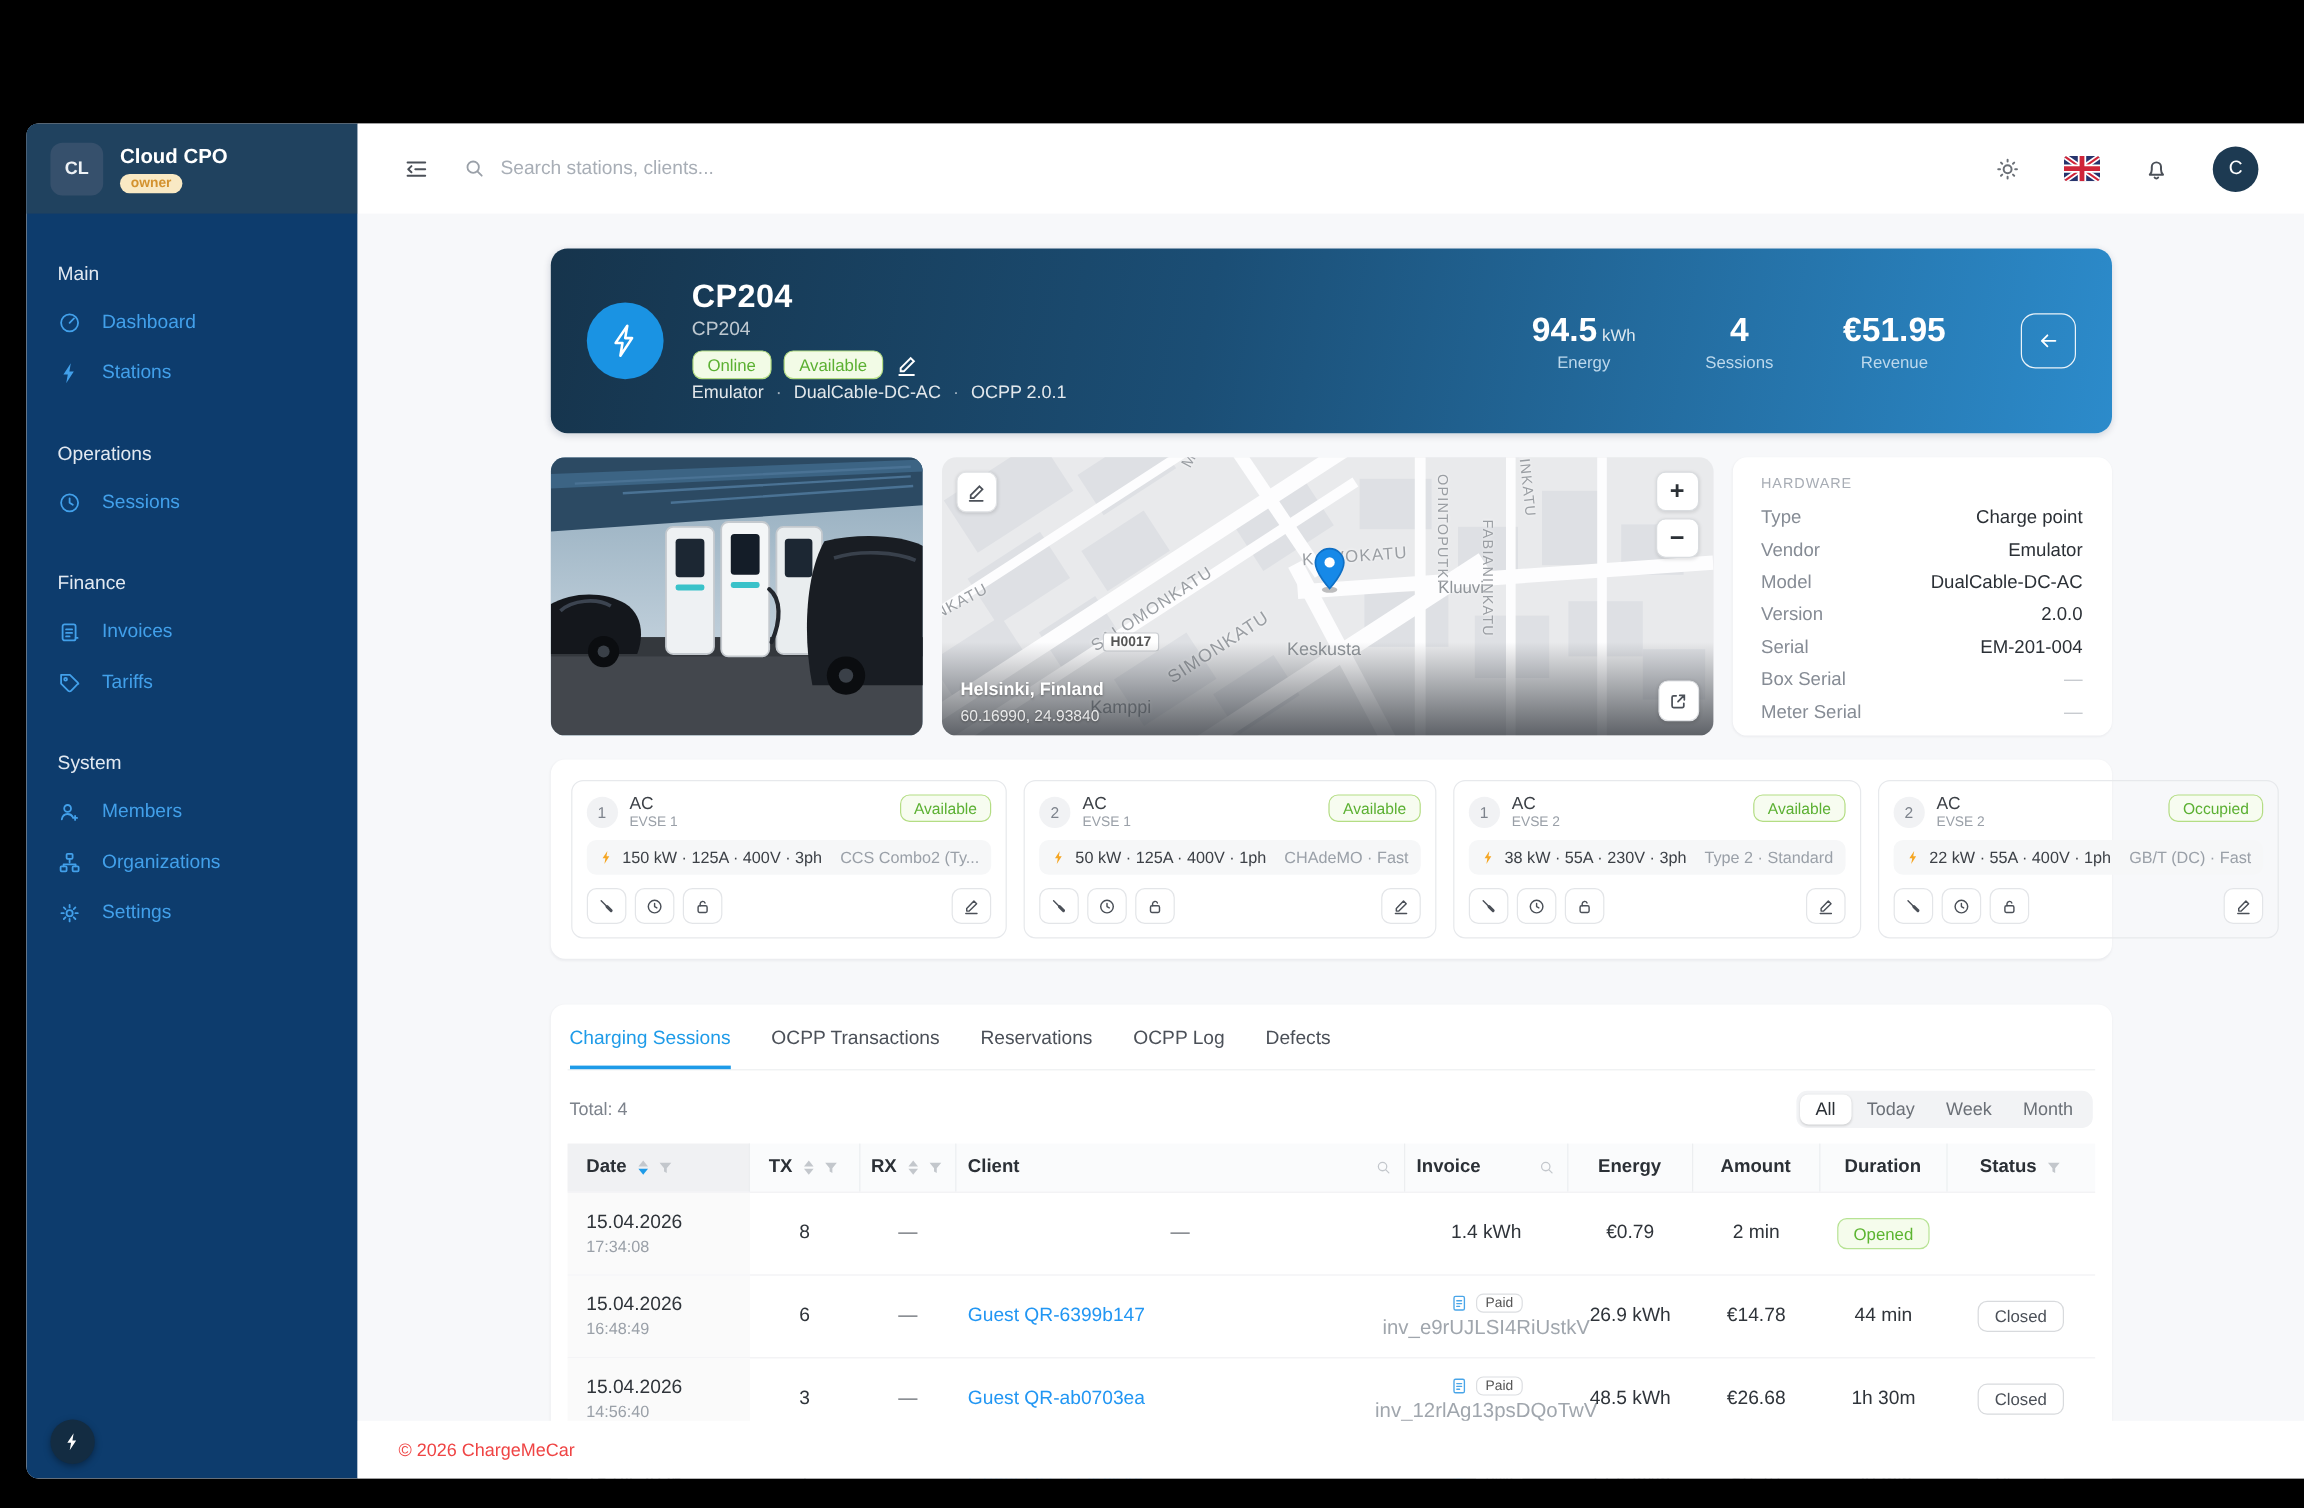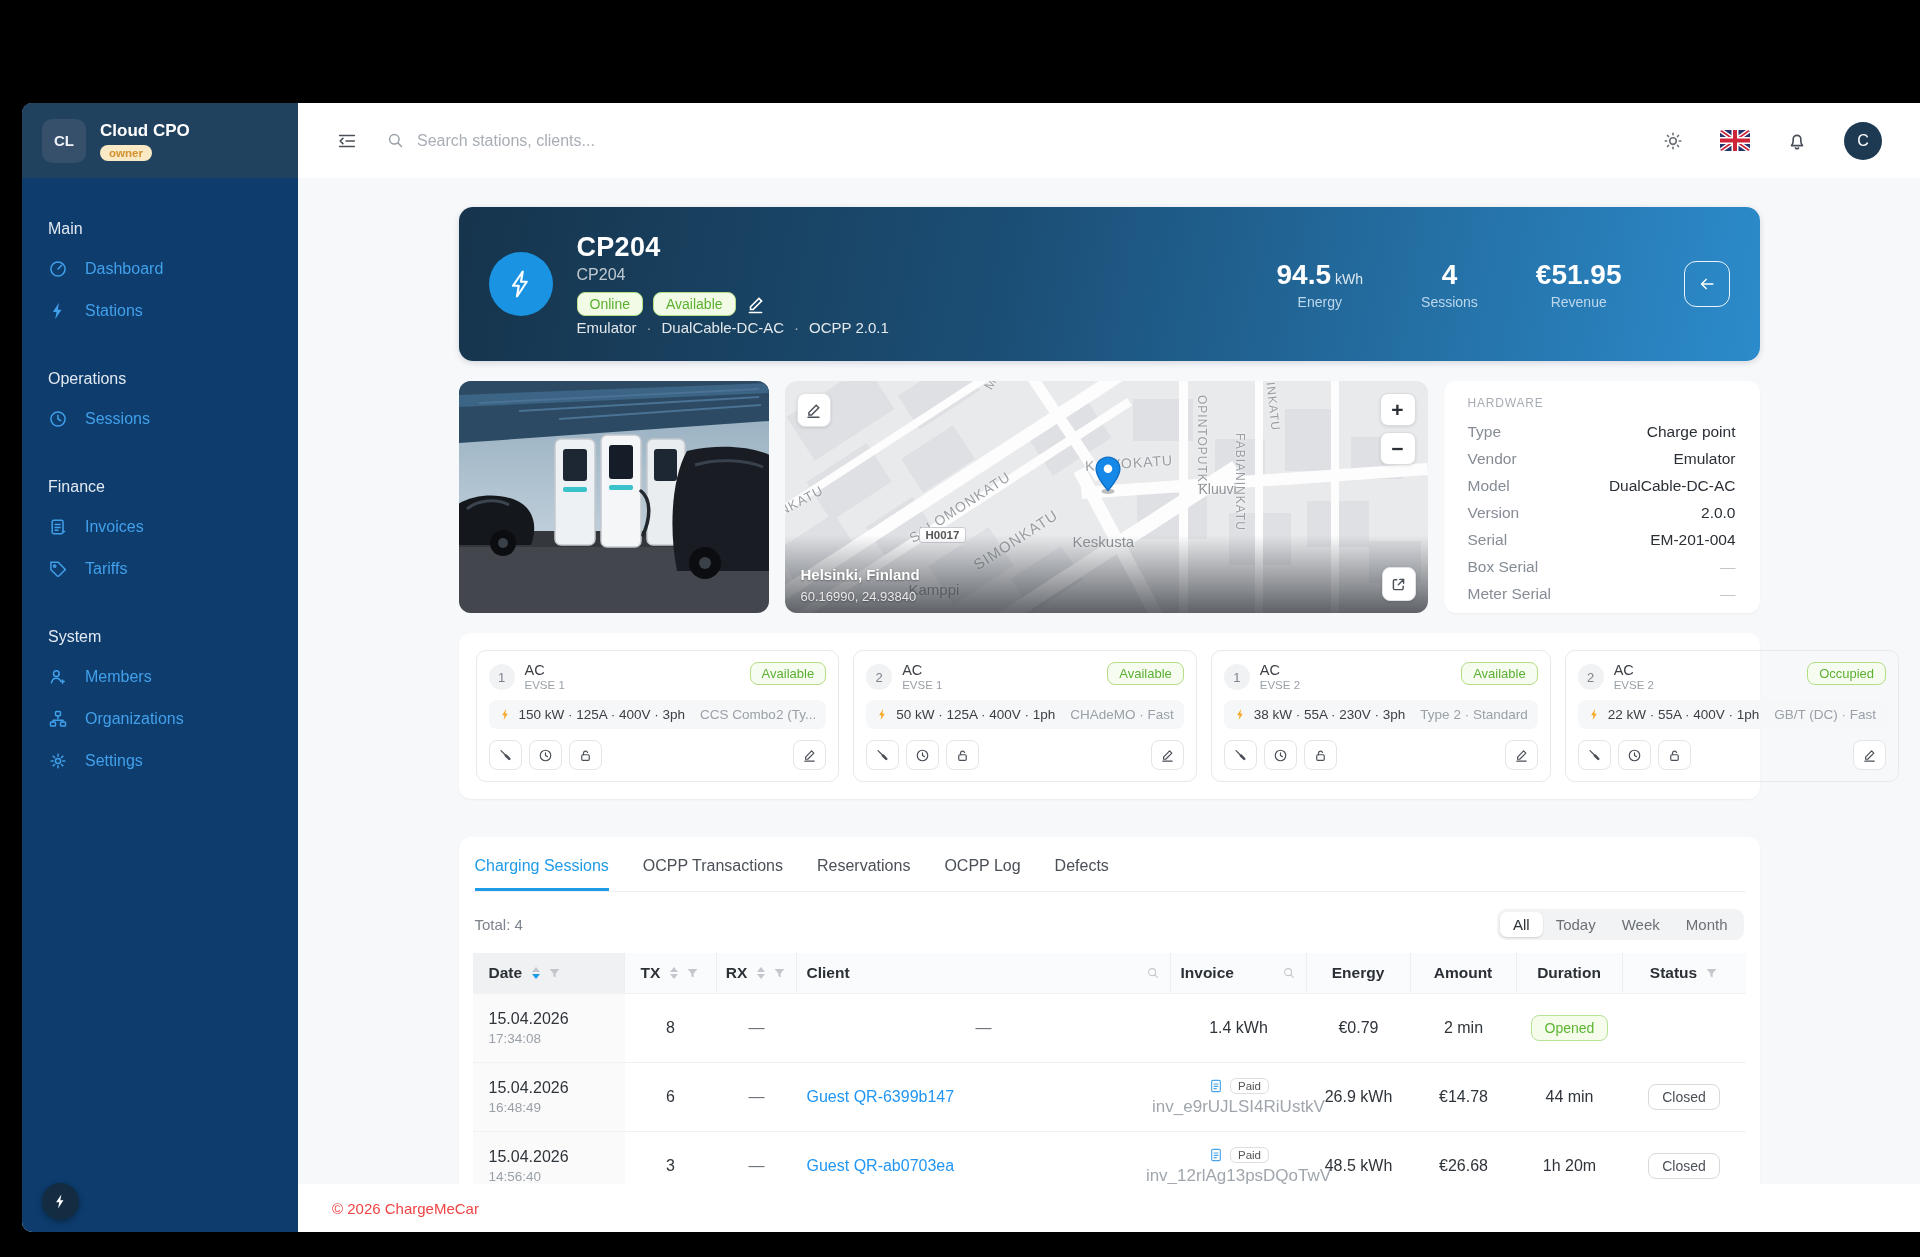--- a/index.html
+++ b/index.html
@@ -806,21 +806,21 @@
                   <svg viewBox="0 0 24 24">
                       <rect x="5.5" y="3.5" width="13" height="17" rx="2"></rect>
                       <path d="M9 9h6M9 12.5h6M9 16h3.5"></path>
                     </svg>
                   <span class="paid-pill">Paid</span>
                 </span>
                 <span class="inv-id">inv_12rlAg13psDQoTwV</span>
               </div>
               <div class="td center">48.5 kWh</div>
               <div class="td center">€26.68</div>
-              <div class="td center">1h 20m</div>
+              <div class="td center">1h 30m</div>
               <div class="td center">
                   <span class="status-pill status-closed">Closed</span>
                 </div>
             </div>
 
             <div class="grid trow">
               <div class="td date">
                 <span>15.04.2026</span>
                 <span class="time"></span>
               </div>

